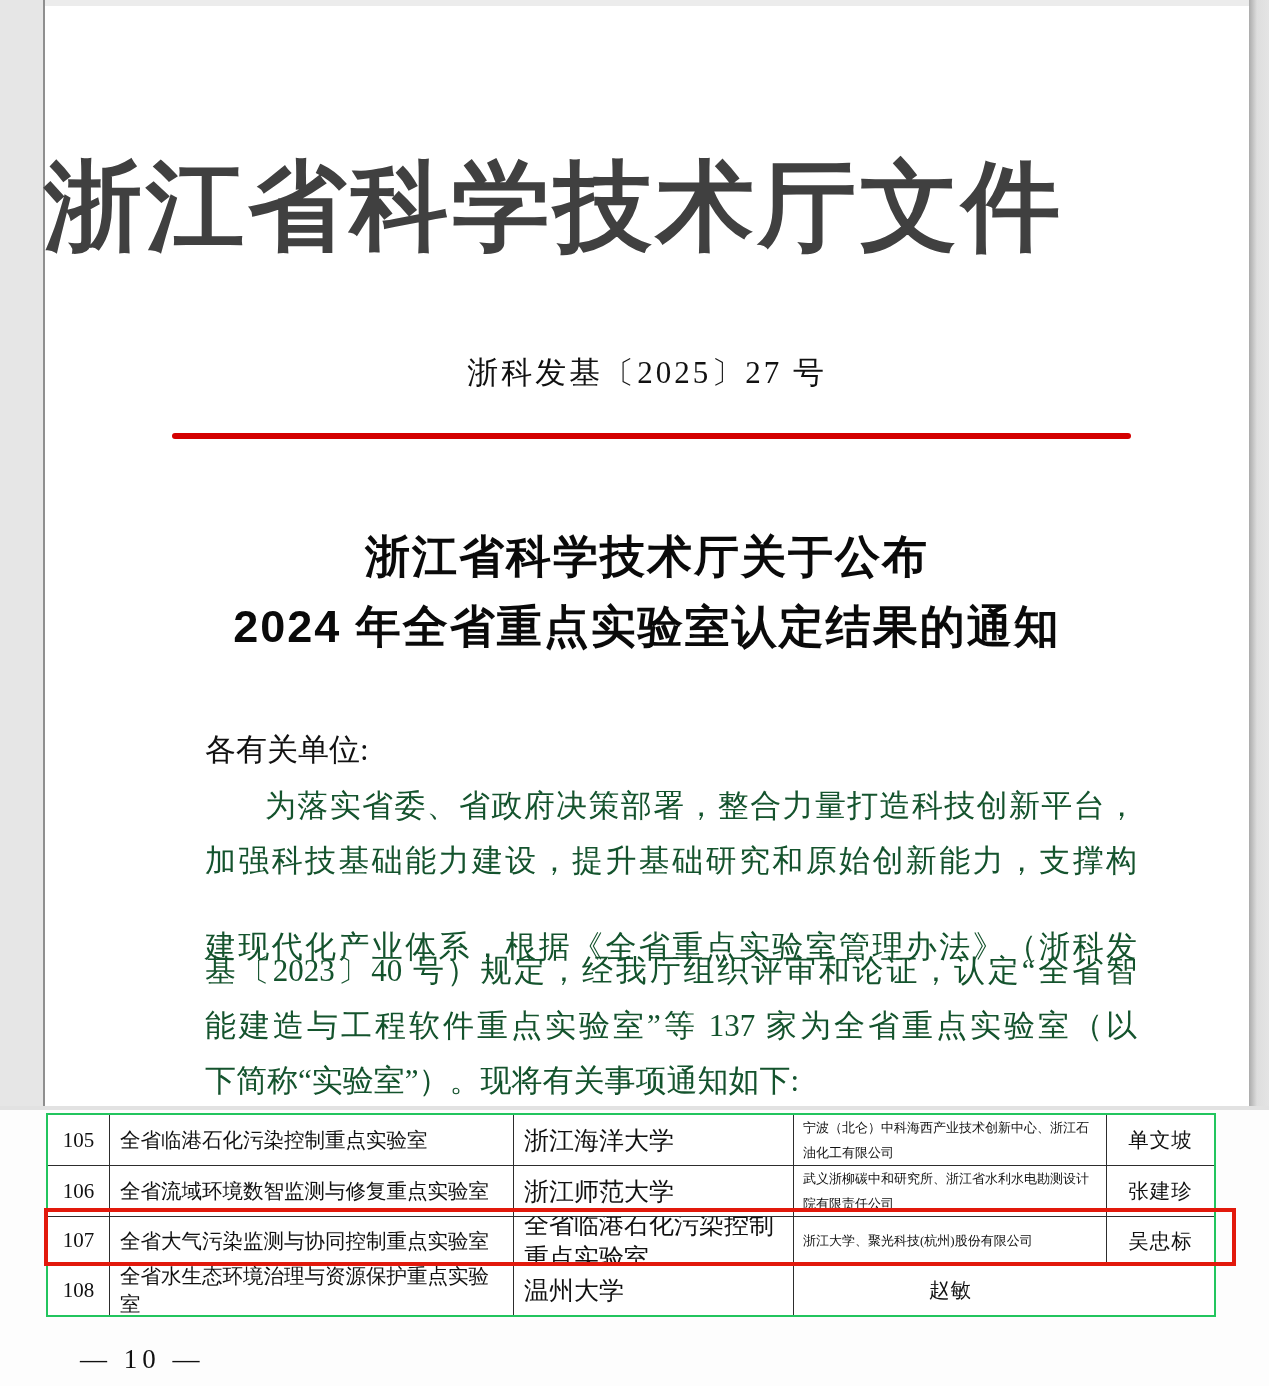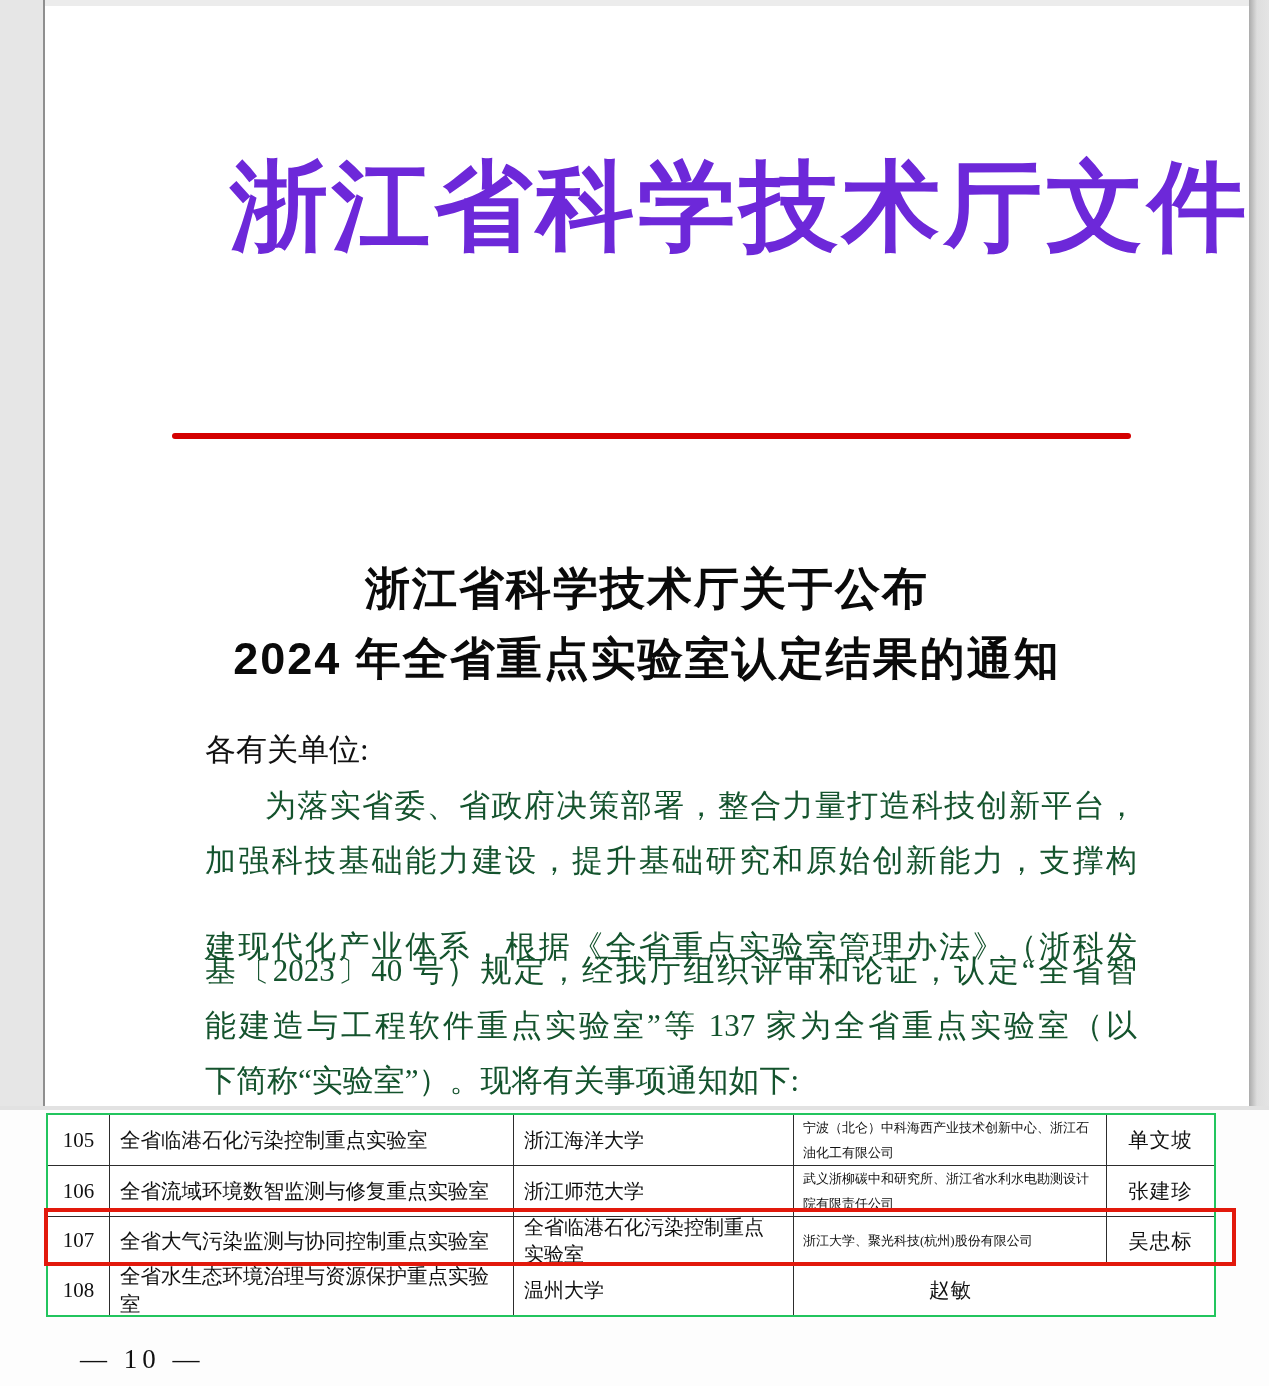--- a/index.html
+++ b/index.html
@@ -5,29 +5,29 @@
   html,body{margin:0;padding:0;}
   body{width:1269px;height:1386px;background:#ffffff;font-family:"Liberation Serif","DejaVu Serif",serif;}
   .screen{position:relative;width:1269px;height:1386px;overflow:hidden;background:#ffffff;}
 
   
   .top-scan{position:absolute;left:0;top:0;width:1269px;height:1110px;background:#ffffff;}
   .edge-left{position:absolute;left:0;top:0;width:43px;height:1110px;background:#e6e6e6;border-right:2px solid #8f8f8f;}
   .edge-right{position:absolute;left:1249px;top:0;width:20px;height:1110px;background:linear-gradient(to right,#ababab,#dedede 40%,#e4e4e4);}
   .edge-top{position:absolute;left:0;top:0;width:1269px;height:6px;background:#ececec;}
 
-  .letterhead{position:absolute;left:44px;top:148px;width:1206px;text-align:right;
-    font-size:98px;line-height:118px;font-weight:700;color:#6d28d9;letter-spacing:4px;
+  .letterhead{position:absolute;left:44px;top:148px;width:1206px;text-align:left;
+    font-size:98px;line-height:118px;font-weight:700;color:#404040;letter-spacing:4px;
     font-family:"Liberation Serif","DejaVu Serif",serif;}
   .doc-number{position:absolute;left:44px;top:352px;width:1206px;text-align:center;
     font-size:31px;color:#111;letter-spacing:3px;}
   .red-divider{position:absolute;left:172px;top:433px;width:959px;height:6px;background:#d40000;border-radius:3px;}
 
   .notice-title{position:absolute;left:44px;width:1206px;text-align:center;font-weight:700;color:#0a0a0a;
-    font-family:"Liberation Sans","DejaVu Sans",sans-serif;font-size:45px;letter-spacing:2px;margin-top:32px;}
+    font-family:"Liberation Sans","DejaVu Sans",sans-serif;font-size:45px;letter-spacing:2px;}
   .nt1{top:527px;}
   .nt2{top:597px;}
 
   .salutation{position:absolute;left:205px;top:729px;font-size:31px;color:#111;}
   .bodyline{position:absolute;left:205px;width:932px;font-size:31px;color:#14532d;white-space:nowrap;
     text-align:justify;white-space:normal;}
   .bodyline.full{text-align-last:justify;}
   .bodyline.indent{padding-left:60px;width:872px;}
   .bl0{top:785px;} .bl1{top:840px;} .bl2{top:926px;} .bl3{top:950px;} .bl4{top:1005px;} .bl5{top:1060px;text-align-last:left;}
 
@@ -38,40 +38,41 @@
   .lab-table{position:absolute;left:46px;top:3px;display:grid;
     grid-template-columns:62px 404px 280px 313px 107px;
     grid-template-rows:51px 51px 48px 50px;
     border:2px solid #22c55e;background:#ffffff;}
   .cell{border-right:1.6px solid #2d2d2d;border-bottom:1.6px solid #2d2d2d;
     display:flex;align-items:center;color:#111;box-sizing:border-box;overflow:hidden;}
   .cell.lastcol{border-right:none;}
   .cell.lastrow{border-bottom:none;}
   .c-no{justify-content:center;font-size:21px;}
   .c-lab{padding:0 10px;font-size:20.5px;}
-  .c-host{padding:0 10px;font-size:20px;}
+  .c-host{padding:0 10px;font-size:25px;}
   .c-partners{padding:16px 9px;font-size:13px;line-height:25px;}
   .c-dir{justify-content:center;font-size:20.5px;letter-spacing:1px;}
 
   .highlight-box{position:absolute;left:44px;top:98px;width:1192px;height:58px;box-sizing:border-box;
     border:4px solid #e2190c;background:transparent;}
 
   .page-number{position:absolute;left:80px;top:234px;font-size:27px;color:#111;letter-spacing:5px;}
 </style>
 </head>
 <body>
 
 <div class="screen">
 
   <div class="top-scan">
     <div class="edge-top"></div>
     <div class="edge-left"></div>
     <div class="edge-right"></div>
 
     <div class="letterhead">浙江省科学技术厅文件</div>
+    <div class="doc-number">浙科发基〔2025〕27 号</div>
     <div class="red-divider"></div>
 
     <div class="notice-title nt1">浙江省科学技术厅关于公布</div>
     <div class="notice-title nt2">2024 年全省重点实验室认定结果的通知</div>
 
     <div class="salutation">各有关单位:</div>
     <div class="bodyline full indent bl0">为落实省委、省政府决策部署，整合力量打造科技创新平台，</div>
     <div class="bodyline full bl1">加强科技基础能力建设，提升基础研究和原始创新能力，支撑构</div>
     <div class="bodyline full bl2">建现代化产业体系，根据《全省重点实验室管理办法》（浙科发</div>
     <div class="bodyline full bl3">基〔2023〕40 号）规定，经我厅组织评审和论证，认定“全省智</div>

